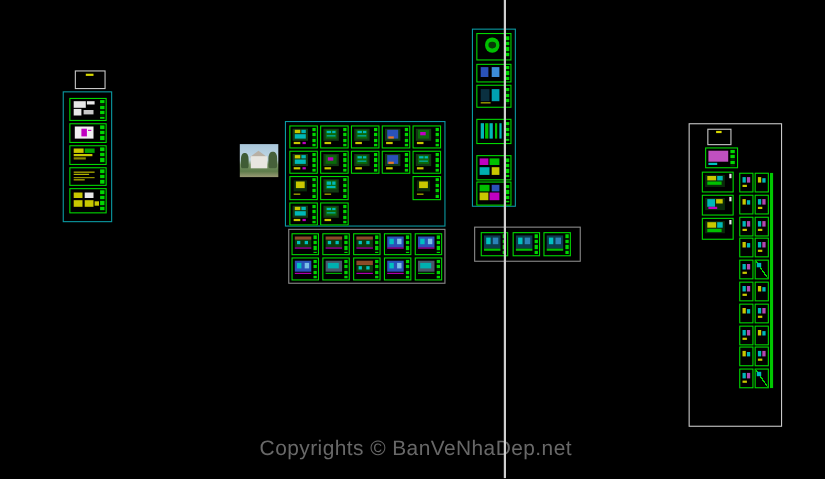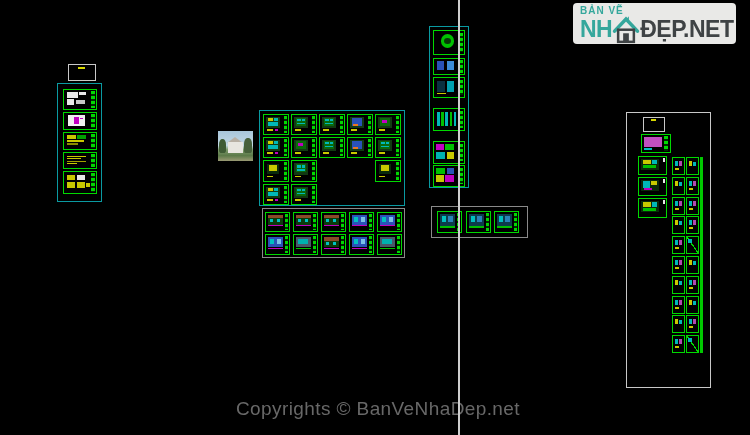--- a/index.html
+++ b/index.html
@@ -463,31 +463,16 @@
 
   <div id="photo">
     <div class="tree-l"></div>
     <div class="tree-r"></div>
     <div class="house-roof"></div>
     <div class="house-body"></div>
   </div>
 
   <div id="crosshair" style="left: 458px;"></div>
 
-  <div id="logo">
-    <div class="top">BẢN VẼ</div>
-    <div class="row">
-      <span class="nh">NH</span>
-      <span class="house">
-        <svg viewBox="0 0 40 42" width="30" height="30" aria-hidden="true">
-          <path d="M20 8 L24 3 L24 9" style="fill:var(--teal)"></path>
-          <path d="M4 24 L20 7 L36 24" style="fill:none;stroke:var(--teal);stroke-width:5;stroke-linecap:round"></path>
-          <rect x="9" y="22" width="22" height="17" style="fill:var(--logo-bg);stroke:var(--logo-dark);stroke-width:3.5"></rect>
-          <rect x="16" y="27" width="8" height="12" style="fill:var(--logo-dark)"></rect>
-        </svg>
-      </span>
-      <span class="dep">ĐẸP.NET</span>
-    </div>
-  </div>
 
   <div id="copyright">Copyrights © BanVeNhaDep.net</div>
 
 </div>
 
 </body></html>

